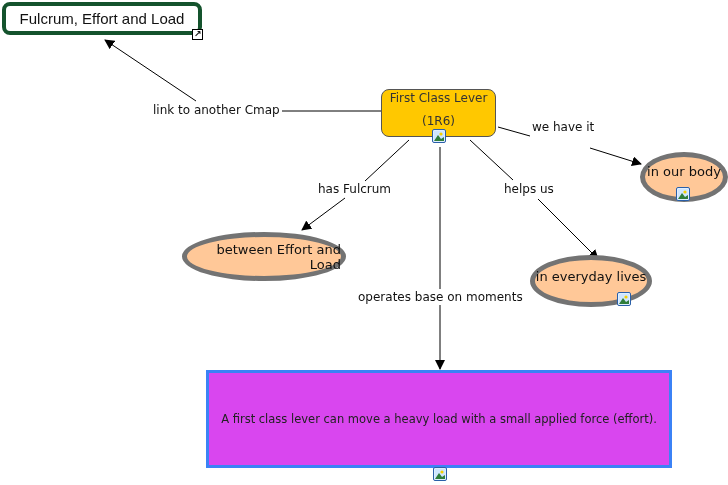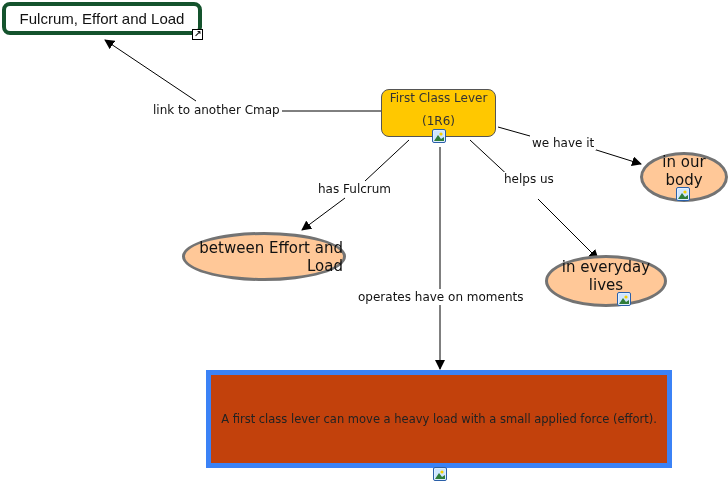--- a/index.html
+++ b/index.html
@@ -10,26 +10,26 @@
           align-items: center; justify-content: center; text-align: center; }
   .title-node { left: 2px; top: 2px; width: 200px; height: 33px; border: 4px solid #14532d;
                 border-radius: 8px; background: #fff; font-family: "Liberation Sans", sans-serif;
                 font-size: 15px; color: #111; }
   .ext-link { position: absolute; left: 192px; top: 29px; width: 11px; height: 11px;
               border: 1px solid #000; background: #fff; box-sizing: border-box;
               font-size: 9px; line-height: 9px; text-align: center; font-weight: bold; }
   .main-node { left: 381px; top: 89px; width: 115px; height: 48px; background: #ffc800;
                border: 1px solid #555; border-radius: 8px; font-size: 12px; line-height: 15px;
                color: #333; padding-bottom: 6px; gap: 8px; }
-  .ellipse { background: #ffc898; border: 3px solid #737373; border-radius: 50%; font-size: 15px; color: #111; }
+  .ellipse { background: #ffc898; border: 5px solid #737373; border-radius: 50%; font-size: 13px; color: #111; }
   .n-body { left: 640px; top: 152px; width: 88px; height: 50px; padding-bottom: 12px; }
   .n-between { left: 182px; top: 232px; width: 164px; height: 49px; text-align: right; }
-  .n-everyday { left: 545px; top: 255px; width: 122px; height: 52px; padding-bottom: 10px; }
-  .n-text { left: 206px; top: 370px; width: 466px; height: 98px; background: #c2410c;
-            border: 5px solid #3b82f6; font-size: 11.5px; line-height: 15px; color: #222; }
+  .n-everyday { left: 530px; top: 255px; width: 122px; height: 52px; padding-bottom: 10px; }
+  .n-text { left: 206px; top: 370px; width: 466px; height: 98px; background: #d946ef;
+            border: 3px solid #3b82f6; font-size: 11.5px; line-height: 15px; color: #222; }
   .n-text .line { white-space: nowrap; }
   .img-icon { position: absolute; width: 14px; height: 14px; box-sizing: border-box;
               border: 1px solid #2a5fa8; border-radius: 2px; background: #dfefff; }
   .img-icon svg { display: block; }
   .label { position: absolute; font-size: 12px; color: #111; background: #fff; white-space: nowrap;
            padding: 0 2px; line-height: 14px; }
 </style>
 </head>
 <body>
 
@@ -104,16 +104,16 @@
 </div>
 <div class="img-icon" style="left:433px; top:467px;">
   <svg width="12" height="12" viewBox="0 0 12 12">
       <rect x="1" y="1" width="10" height="10" fill="#cfe6ff"></rect>
       <circle cx="8" cy="4" r="1.6" fill="#f5d000"></circle>
       <path d="M1,11 L5,5 L8,9 L11,7 L11,11 z" fill="#2f7d3a"></path>
     </svg>
 </div>
 
 <div class="label" style="left:143px; top:103px;margin-left:8px;">link to another Cmap</div>
-<div class="label" style="left:530px; top:136px;">we have it</div>
+<div class="label" style="left:530px; top:120px;">we have it</div>
 <div class="label" style="left:316px; top:182px;">has Fulcrum</div>
-<div class="label" style="left:502px; top:172px;">helps us</div>
-<div class="label" style="left:356px; top:290px;">operates have on moments</div>
+<div class="label" style="left:502px; top:182px;">helps us</div>
+<div class="label" style="left:356px; top:290px;">operates base on moments</div>
 
 </body></html>

